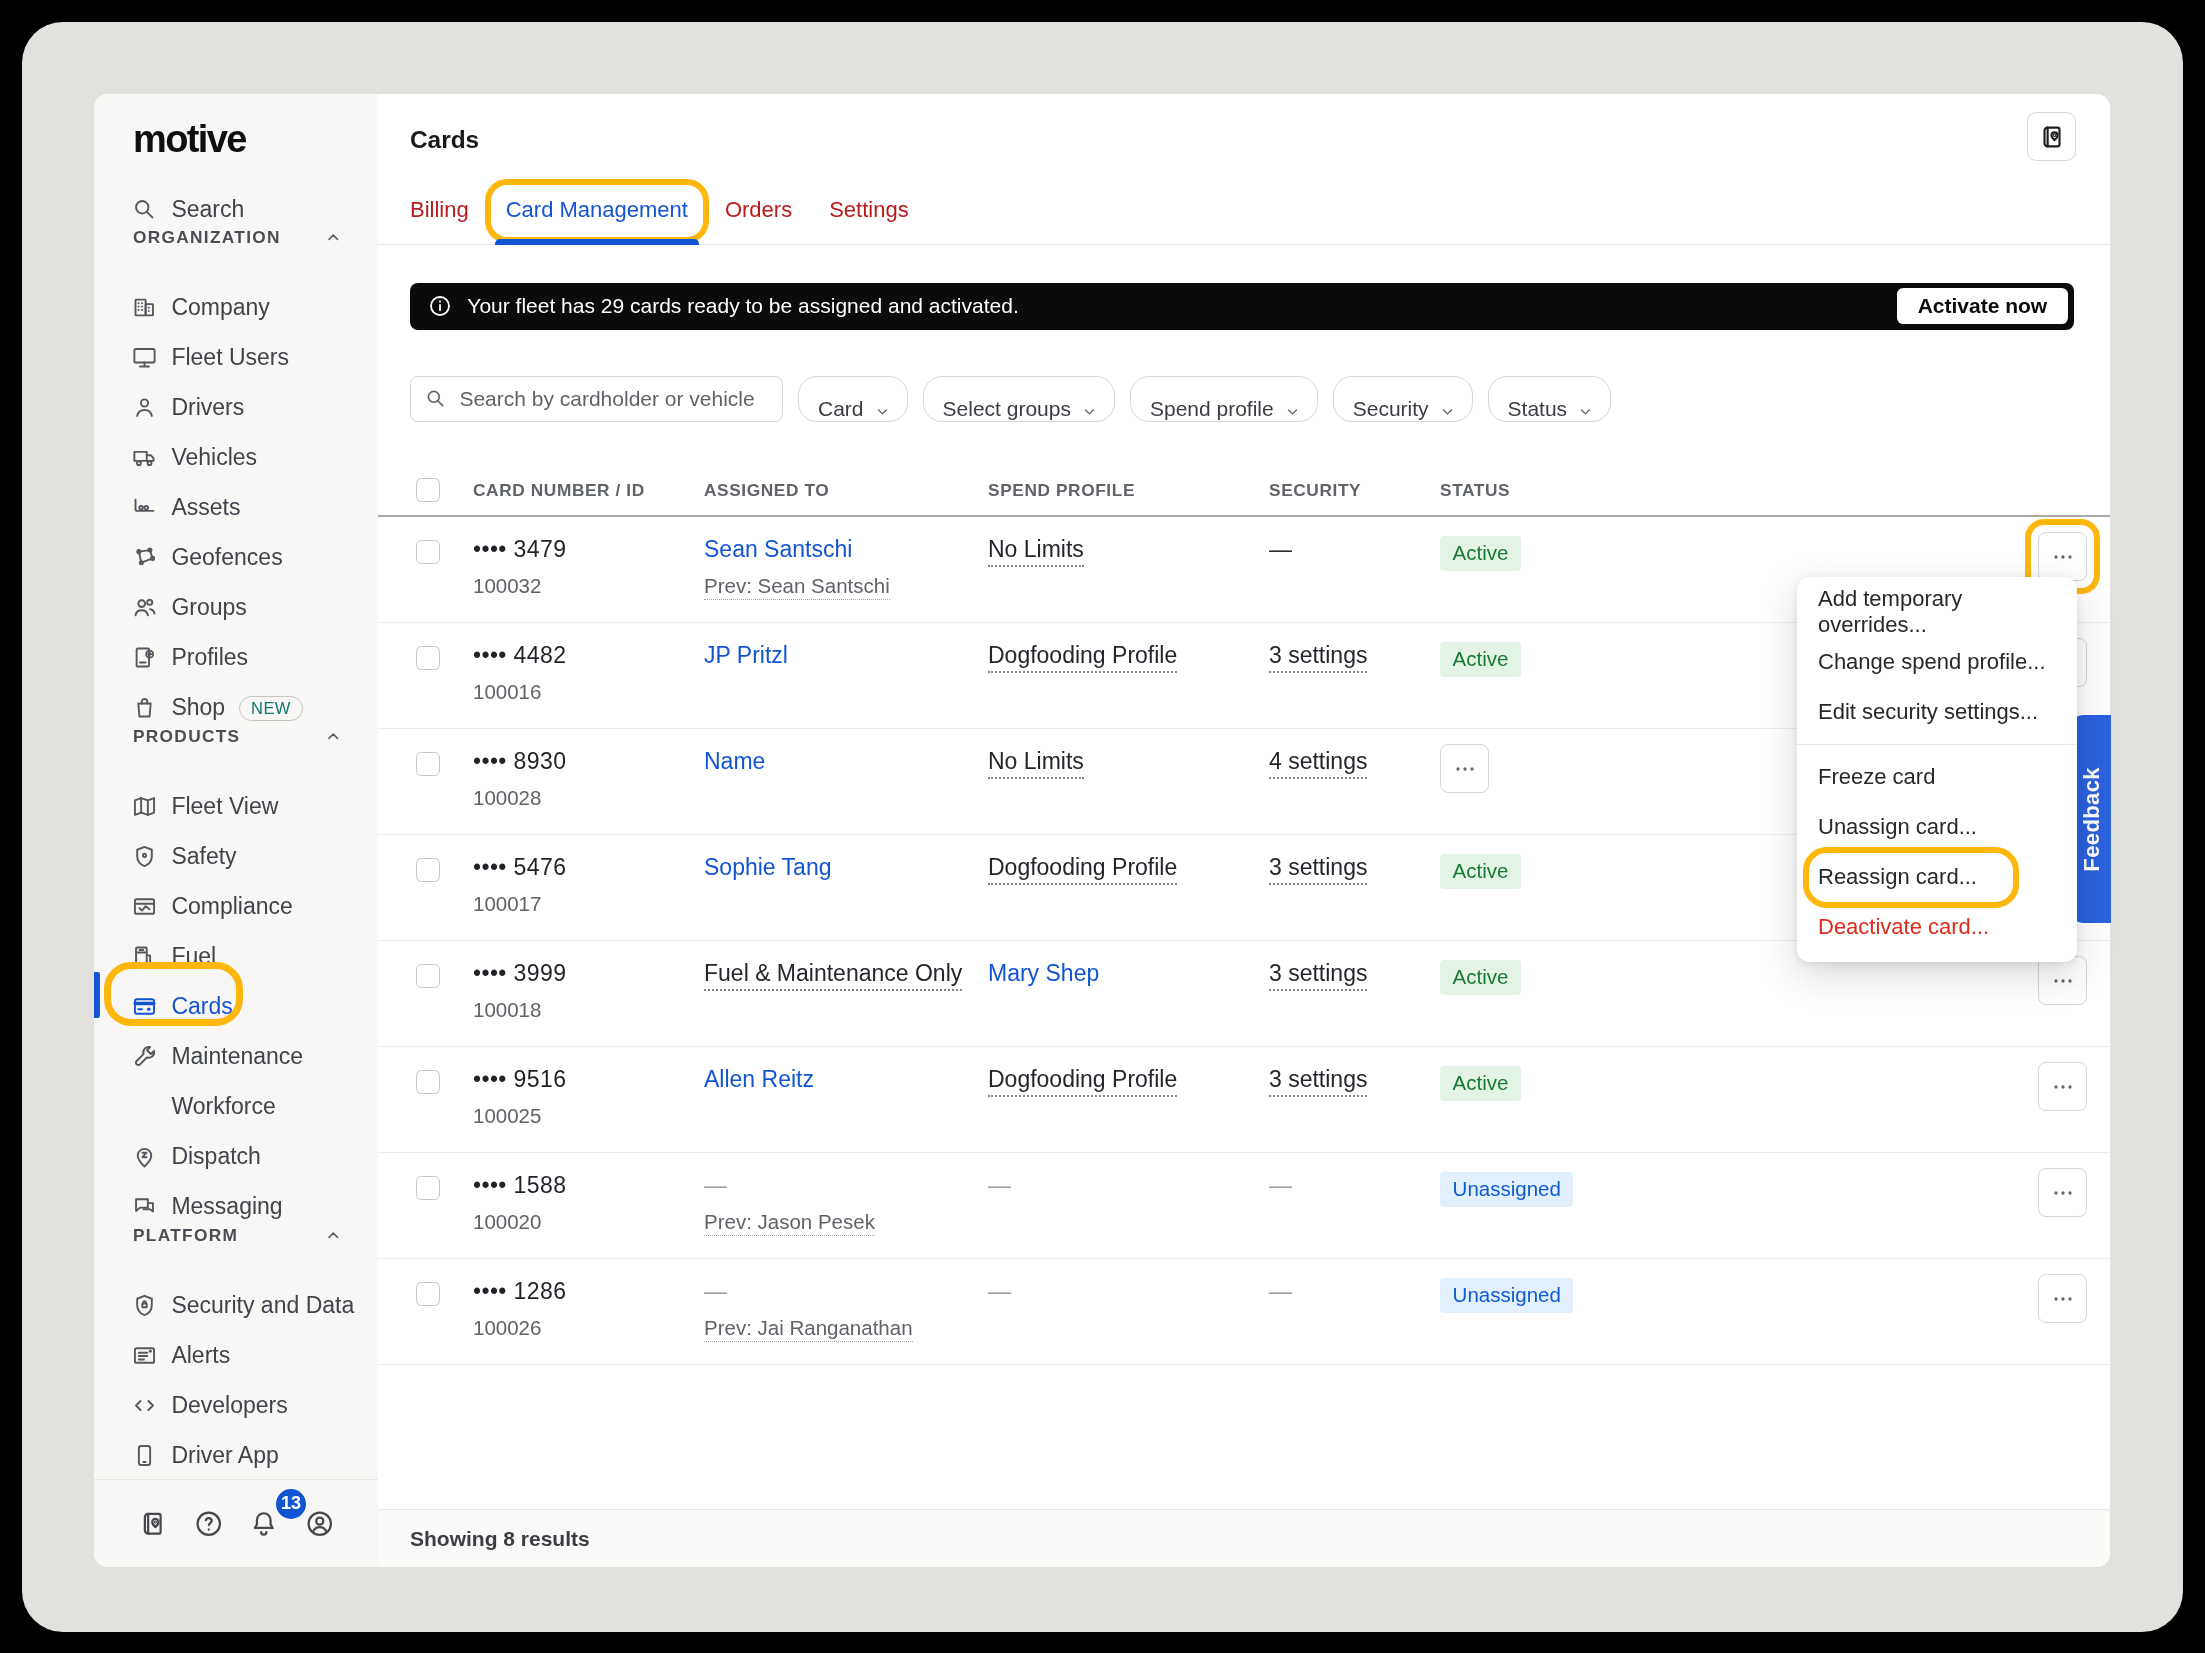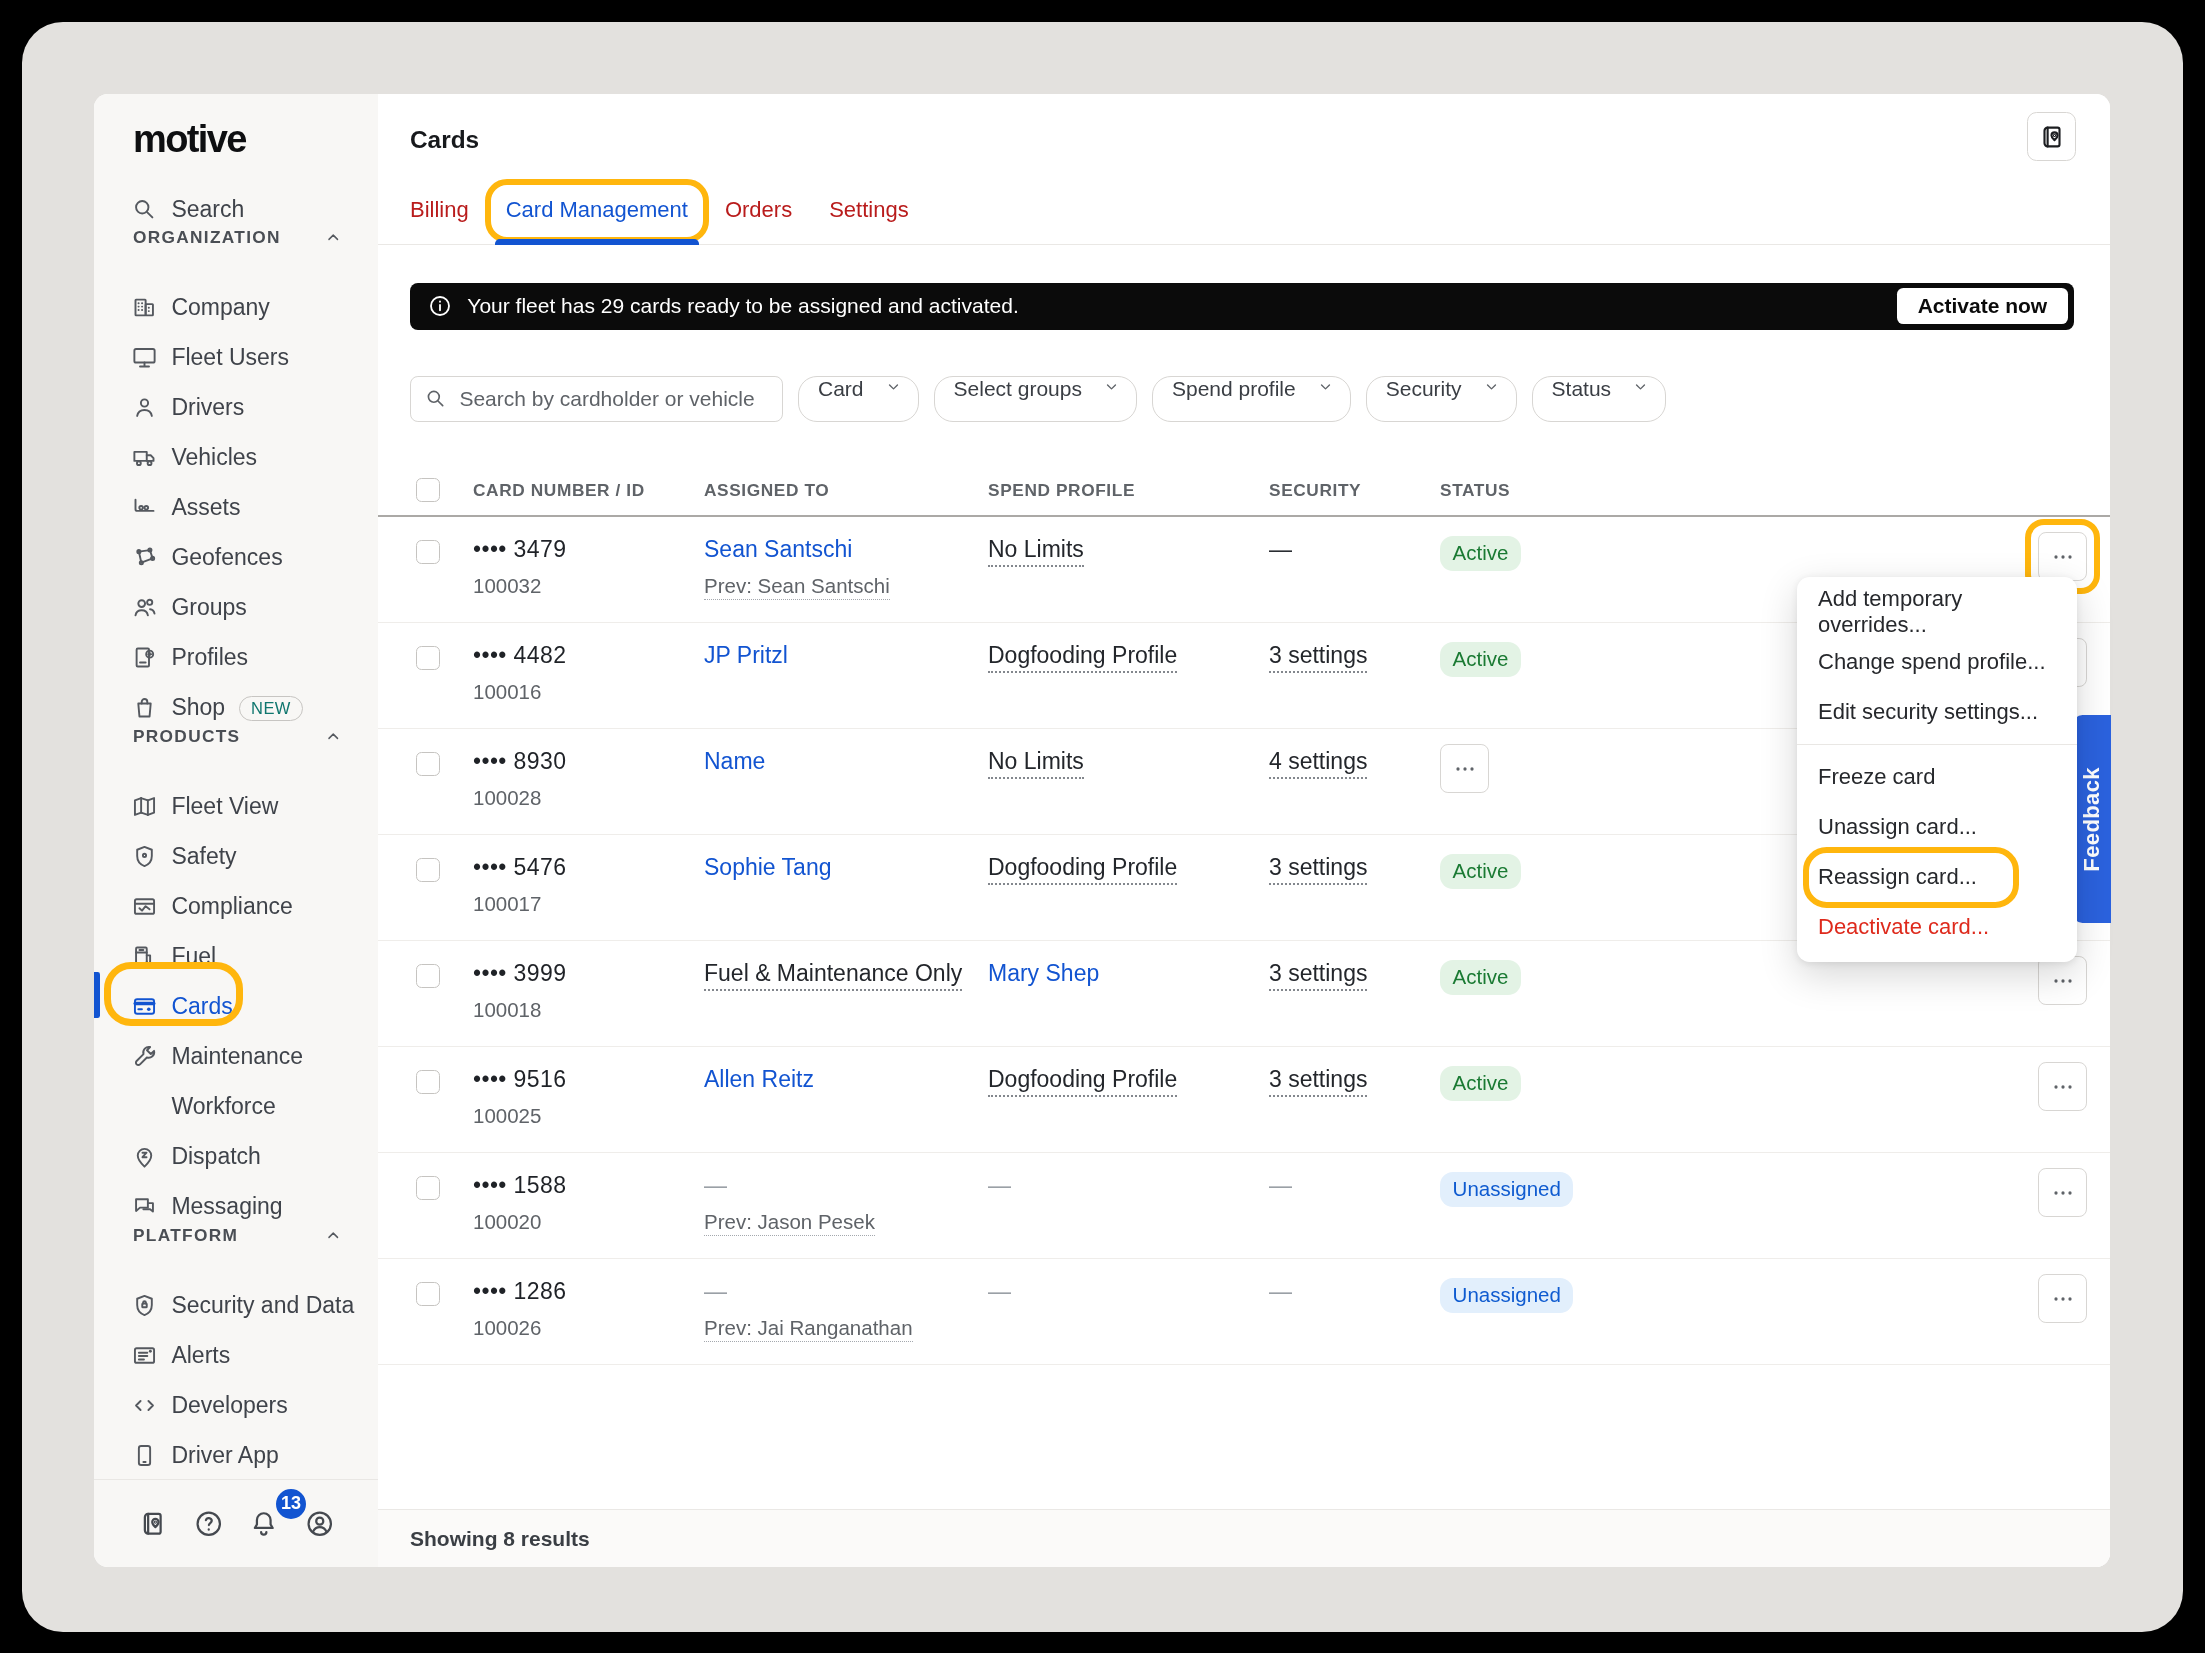--- a/index.html
+++ b/index.html
@@ -43,37 +43,37 @@
   .banner .ic{width:26px;height:26px;color:#fff;display:flex;flex-shrink:0;}
   .banner-text{margin-left:14px;font-size:21px;}
   .sp{flex:1;}
   .activate-btn{height:36px;background:#fff;border:none;border-radius:6.3px;padding:0 20.5px;font-size:21px;font-weight:700;color:#0B0B0B;display:flex;align-items:center;font-family:inherit;cursor:pointer;}
 
   .filters{margin:46px 36px 0 32px;display:flex;gap:15px;}
   .searchbox{width:373px;height:46px;border:1.6px solid #D8D6D3;border-radius:7.9px;background:#fff;display:flex;align-items:center;padding:0 12.6px;box-sizing:border-box;}
   .searchbox .ic{width:23.6px;height:23.6px;color:#5F6368;display:flex;flex-shrink:0;}
   .searchbox input{border:none;outline:none;background:transparent;font-size:21px;color:#3A3E44;margin-left:10.2px;width:100%;font-family:inherit;}
   .searchbox input::placeholder{color:#5F6368;opacity:1;}
-  .drop{height:46px;border:1.6px solid #D8D6D3;border-radius:19px;background:#fff;display:flex;align-items:flex-start;gap:20px;padding:0 15px 0 19px;font-size:21px;color:#3A3E44;box-sizing:border-box;cursor:pointer;white-space:nowrap;}
+  .drop{height:46px;border:1.6px solid #D8D6D3;border-radius:19px;background:#fff;display:flex;align-items:flex-end;gap:9px;padding:0 15px 0 19px;font-size:21px;color:#3A3E44;box-sizing:border-box;cursor:pointer;white-space:nowrap;}
   .drop .ic{width:19px;height:19px;color:#5F6368;display:flex;}
 
   .grid{display:grid;grid-template-columns:57px 231px 284px 281px 171px 598px 1fr;padding-left:38px;}
   .thead{margin-top:44px;height:49px;align-items:center;border-bottom:2.4px solid #ABA9A6;color:#5F6368;font-size:17.3px;font-weight:700;letter-spacing:0.6px;display:grid;}
   .cb{width:23.6px;height:23.6px;border:1.6px solid #C6C4C1;border-radius:5.5px;background:#fff;box-sizing:border-box;cursor:pointer;}
   .row{height:105px;border-bottom:1.6px solid #EFEDEA;position:relative;}
   .cell{padding-top:19px;min-width:0;}
   .cell.cbc{padding-top:23.6px;}
   .num{font-size:23px;color:#1F2227;letter-spacing:0.4px;}
   .subid{font-size:20.5px;color:#5F6368;margin-top:11px;}
   .alink{font-size:23px;color:#1254D1;cursor:pointer;display:inline-block;}
   .prev{font-size:20.5px;color:#5F6368;margin-top:11px;display:inline-block;border-bottom:1.6px dotted #A4A8AE;padding-bottom:1.6px;cursor:pointer;}
   .val{font-size:23px;color:#23262B;display:inline-block;border-bottom:2.4px dotted #83878D;padding-bottom:2.4px;cursor:pointer;}
   .dash{font-size:23px;color:#9AA0A6;}
   .dash-dark{font-size:23px;color:#2A2D32;}
-  .badge{display:inline-block;font-size:20.5px;border-radius:13px;padding:5.5px 12.6px;}
+  .badge{display:inline-block;font-size:20.5px;border-radius:4px;padding:5.5px 12.6px;}
   .badge.green{background:#E3F3E5;color:#1A7A33;}
   .badge.blue{background:#E2EFFC;color:#0F5BD0;}
   .rowbtn{width:49px;height:49px;border:1.6px solid #D8D6D3;border-radius:7.9px;background:#fff;color:#5F6368;margin-top:15.8px;display:flex;align-items:center;justify-content:center;position:relative;box-sizing:border-box;cursor:pointer;}
   .rowbtn .ic{width:28px;height:28px;display:flex;}
   .ring-ellipsis{position:absolute;inset:-14px;border:6.3px solid #FFB60D;border-radius:19px;pointer-events:none;}
 
   .foot{position:absolute;left:0;right:0;bottom:0;height:57px;border-top:1.6px solid #EAE8E5;background:#FBFAF9;display:flex;align-items:center;padding-left:32px;font-size:21px;font-weight:600;color:#3A3E44;}
 
   
   .menu{position:absolute;left:1797px;top:577px;width:280px;background:#fff;border-radius:12.6px;box-shadow:0 12.6px 38px rgba(0,0,0,.16),0 1.6px 7.9px rgba(0,0,0,.08);padding:9.5px 0;z-index:60;box-sizing:border-box;}

